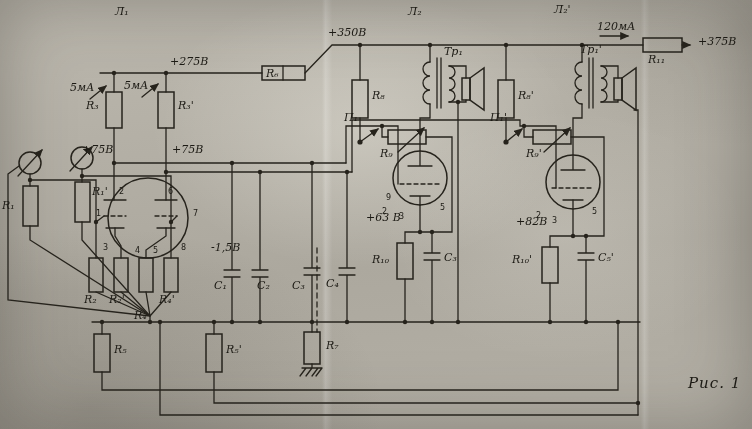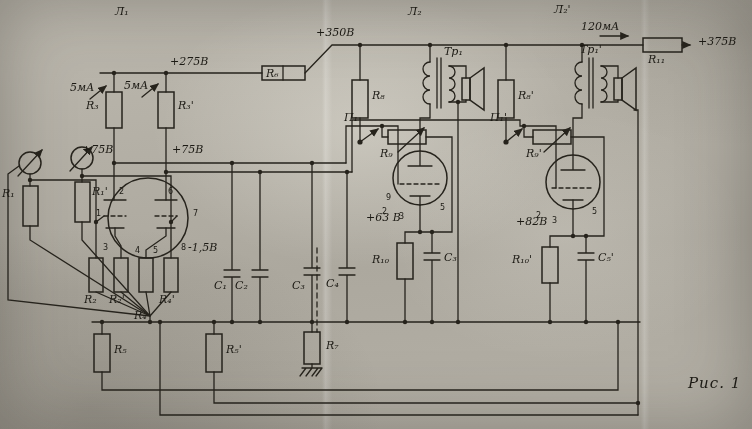--- a/index.html
+++ b/index.html
@@ -209,49 +209,49 @@
         <circle cx="458" cy="322" r="2.2"></circle>
         <circle cx="550" cy="322" r="2.2"></circle>
     <circle cx="586" cy="322" r="2.2"></circle>
         <circle cx="618" cy="322" r="2.2"></circle>
   </g>
 </svg>
 
 <span class="lbl" style="left:115px;top:6px">Л₁</span>
 <span class="lbl" style="left:408px;top:6px">Л₂</span>
 <span class="lbl" style="left:554px;top:4px">Л₂'</span>
-<span class="lbl" style="left:316px;top:27px">+350В</span>
-<span class="lbl" style="left:581px;top:21px">120мА</span>
+<span class="lbl" style="left:328px;top:27px">+350В</span>
+<span class="lbl" style="left:597px;top:21px">120мА</span>
 <span class="lbl" style="left:648px;top:54px">R₁₁</span>
 <span class="lbl" style="left:698px;top:36px">+375В</span>
 <span class="lbl" style="left:170px;top:56px">+275В</span>
 <span class="lbl" style="left:266px;top:68px">R₆</span>
 <span class="lbl" style="left:444px;top:46px">Тр₁</span>
 <span class="lbl" style="left:580px;top:44px">Тр₁'</span>
 <span class="lbl" style="left:70px;top:82px">5мА</span>
 <span class="lbl" style="left:124px;top:80px">5мА</span>
 <span class="lbl" style="left:86px;top:100px">R₃</span>
 <span class="lbl" style="left:178px;top:100px">R₃'</span>
 <span class="lbl" style="left:372px;top:90px">R₈</span>
 <span class="lbl" style="left:518px;top:90px">R₈'</span>
 <span class="lbl" style="left:344px;top:112px">П₁</span>
 <span class="lbl" style="left:490px;top:112px">П₁'</span>
 <span class="lbl" style="left:380px;top:148px">R₉</span>
 <span class="lbl" style="left:526px;top:148px">R₉'</span>
 <span class="lbl" style="left:82px;top:144px">+75В</span>
 <span class="lbl" style="left:172px;top:144px">+75В</span>
-<span class="lbl" style="left:2px;top:188px">R₁</span>
+<span class="lbl" style="left:2px;top:200px">R₁</span>
 <span class="lbl" style="left:92px;top:186px">R₁'</span>
-<span class="lbl" style="left:188px;top:242px">-1,5В</span>
+<span class="lbl" style="left:211px;top:242px">-1,5В</span>
 <span class="lbl" style="left:84px;top:294px">R₂</span>
 <span class="lbl" style="left:109px;top:294px">R₂'</span>
 <span class="lbl" style="left:134px;top:310px">R₄</span>
 <span class="lbl" style="left:159px;top:294px">R₄'</span>
 <span class="lbl" style="left:214px;top:280px">C₁</span>
-<span class="lbl" style="left:235px;top:280px">C₂</span>
+<span class="lbl" style="left:257px;top:280px">C₂</span>
 <span class="lbl" style="left:292px;top:280px">C₃</span>
 <span class="lbl" style="left:326px;top:278px">C₄</span>
 <span class="lbl" style="left:326px;top:340px">R₇</span>
 <span class="lbl" style="left:114px;top:344px">R₅</span>
 <span class="lbl" style="left:226px;top:344px">R₅'</span>
 <span class="lbl" style="left:366px;top:212px">+63 В</span>
 <span class="lbl" style="left:516px;top:216px">+82В</span>
 <span class="lbl" style="left:372px;top:254px">R₁₀</span>
 <span class="lbl" style="left:512px;top:254px">R₁₀'</span>
 <span class="lbl" style="left:444px;top:252px">C₃</span>

